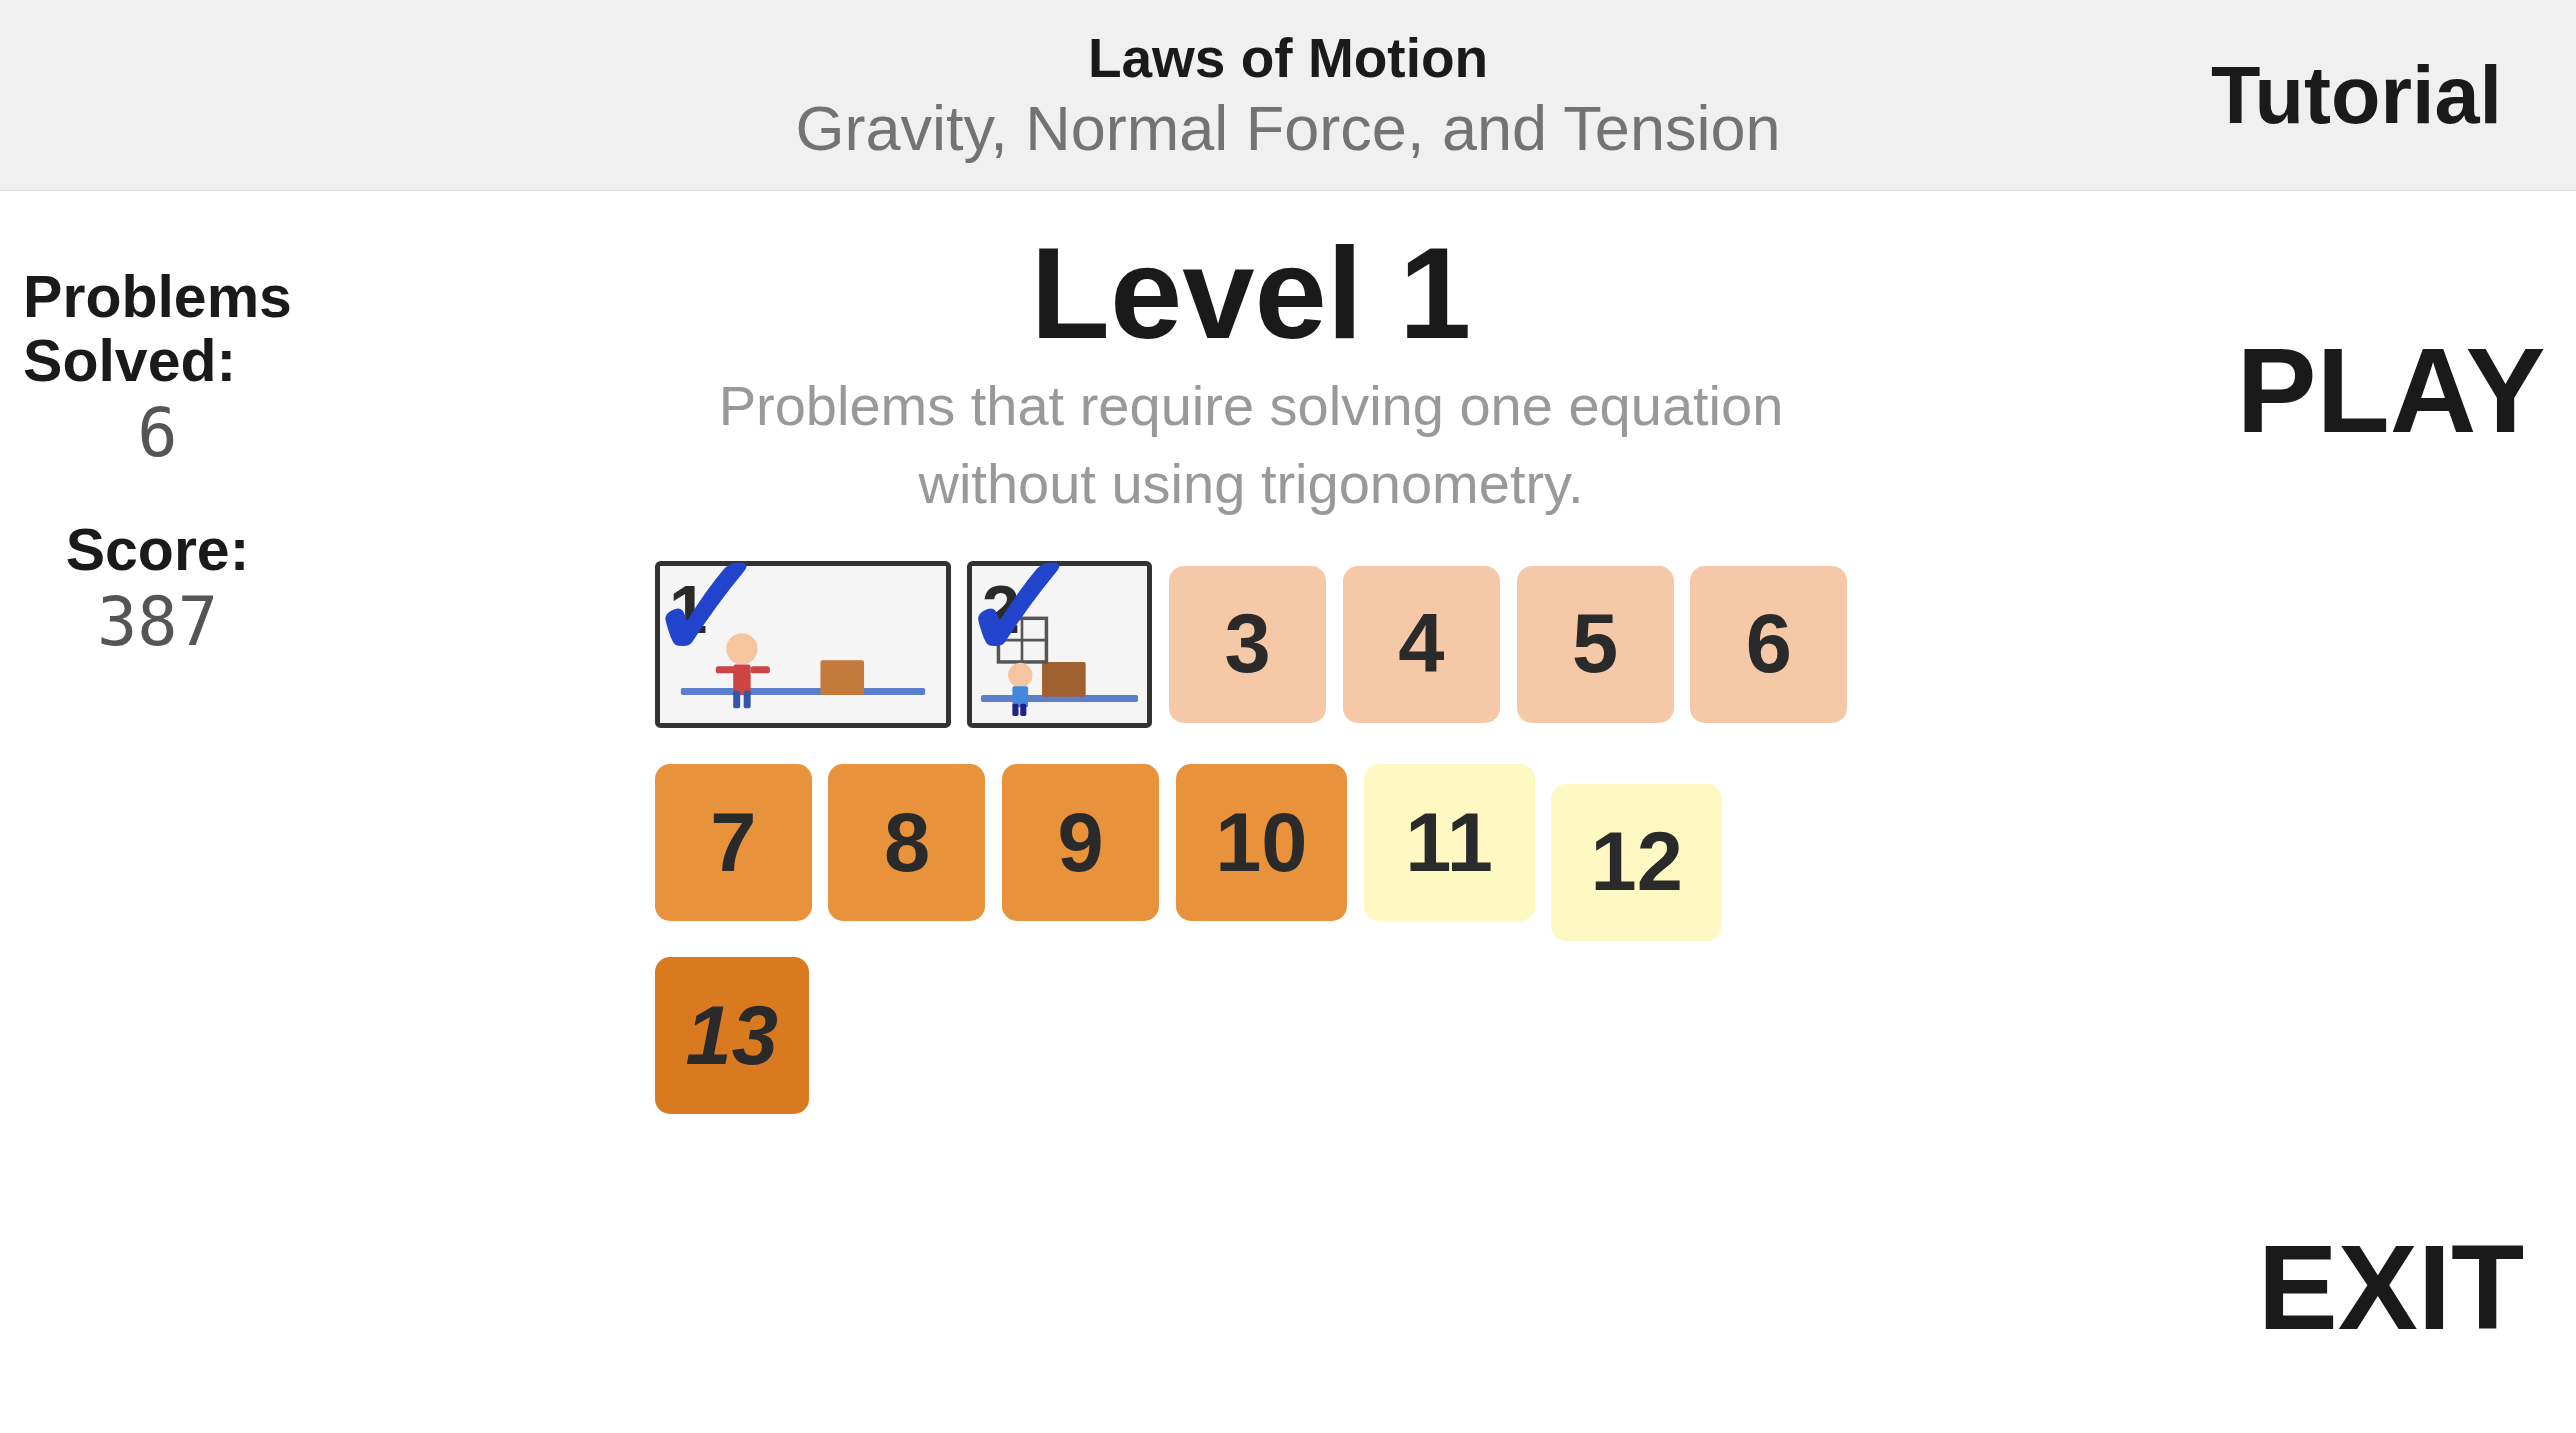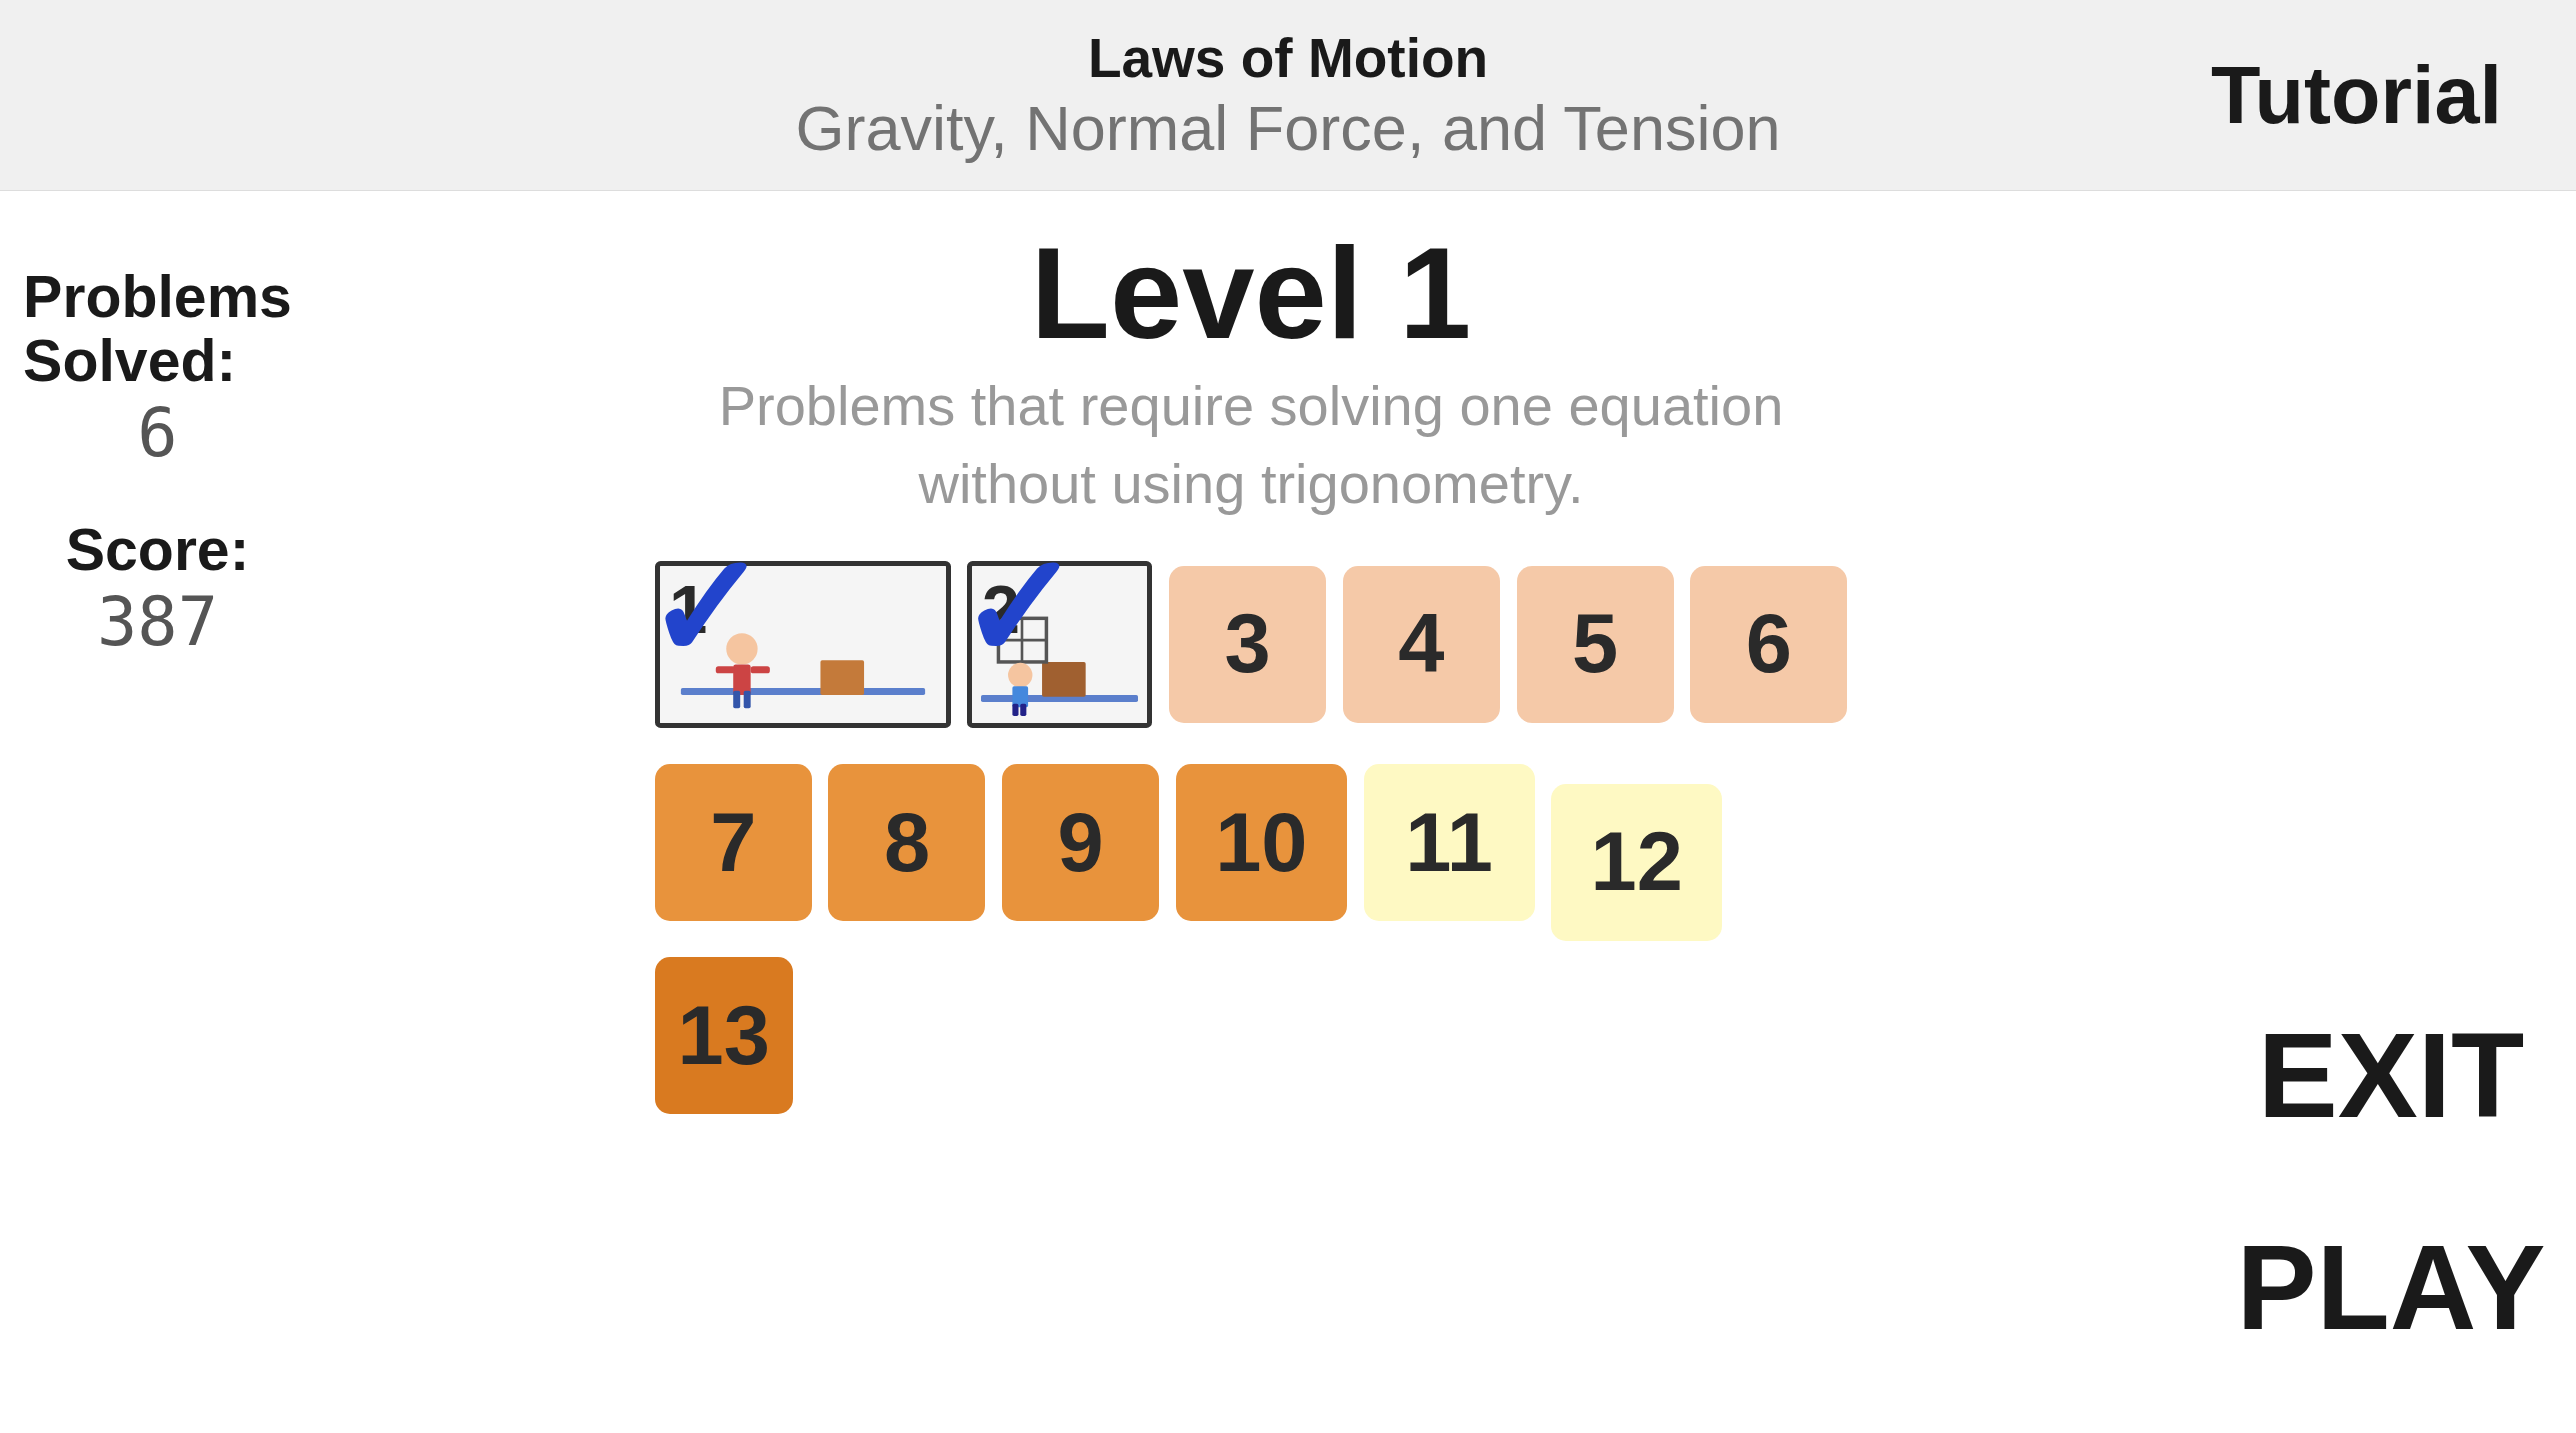--- a/index.html
+++ b/index.html
@@ -315,24 +315,24 @@
       <div class="grid-row">
         <div class="problem-cell cell-medium">7</div>
         <div class="problem-cell cell-medium">8</div>
         <div class="problem-cell cell-medium">9</div>
         <div class="problem-cell cell-medium" style="width:171px;">10</div>
         <div class="problem-cell cell-dark" style="width:171px;">11</div>
         <div class="problem-cell cell-dark" style="width:171px;margin-top:39px;">12</div>
       </div>
 
       <div class="grid-row">
-        <div class="problem-cell cell-dark" style="width:138px; background:#d97a20;">13</div>
+        <div class="problem-cell cell-dark" style="width:154px; background:#d97a20;font-style:italic;">13</div>
       </div>
     </div>
   </div>
 
   <div id="right-sidebar">
+    <div id="play-btn">PLAY</div>
     <div id="exit-btn">EXIT</div>
-    <div id="play-btn">PLAY</div>
   </div>
 
 </div>
 
 
 </body></html>

